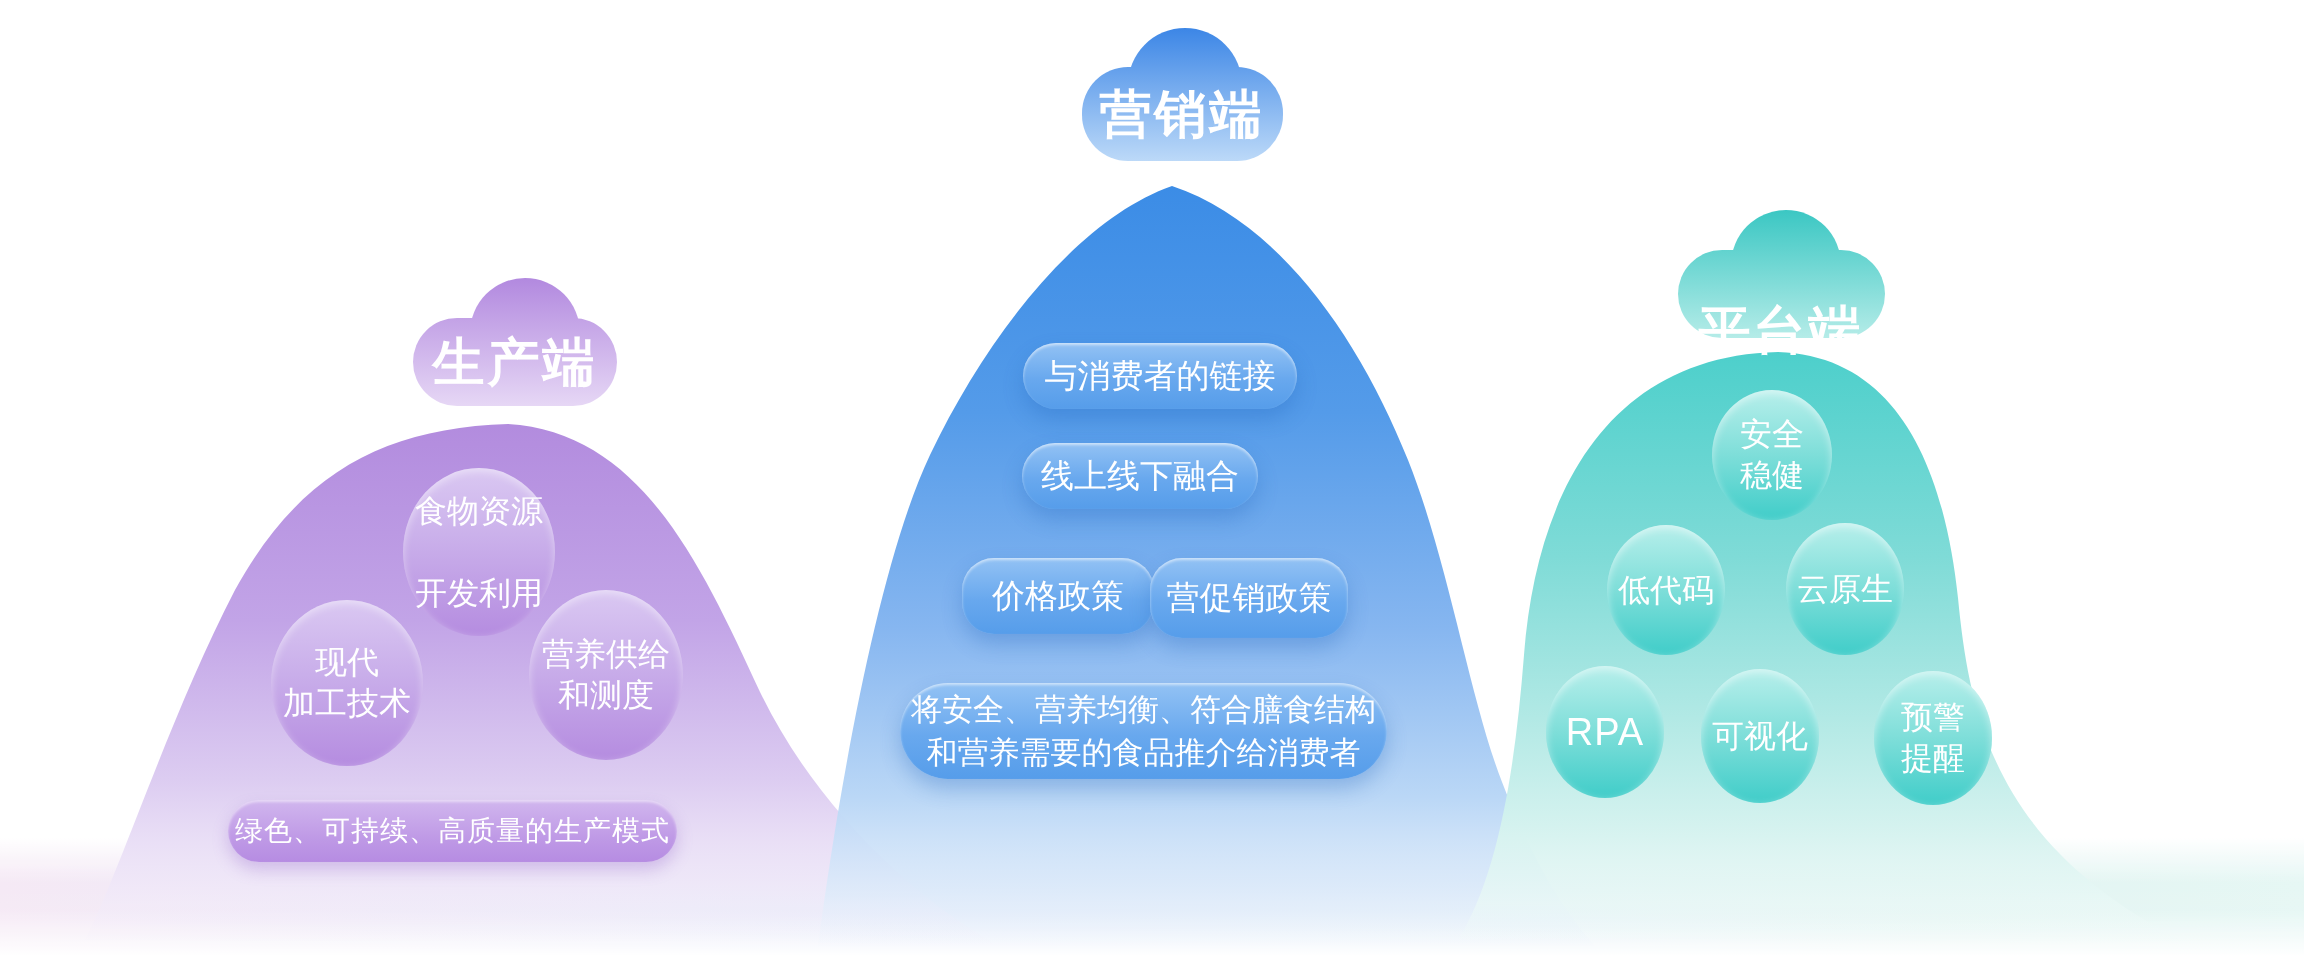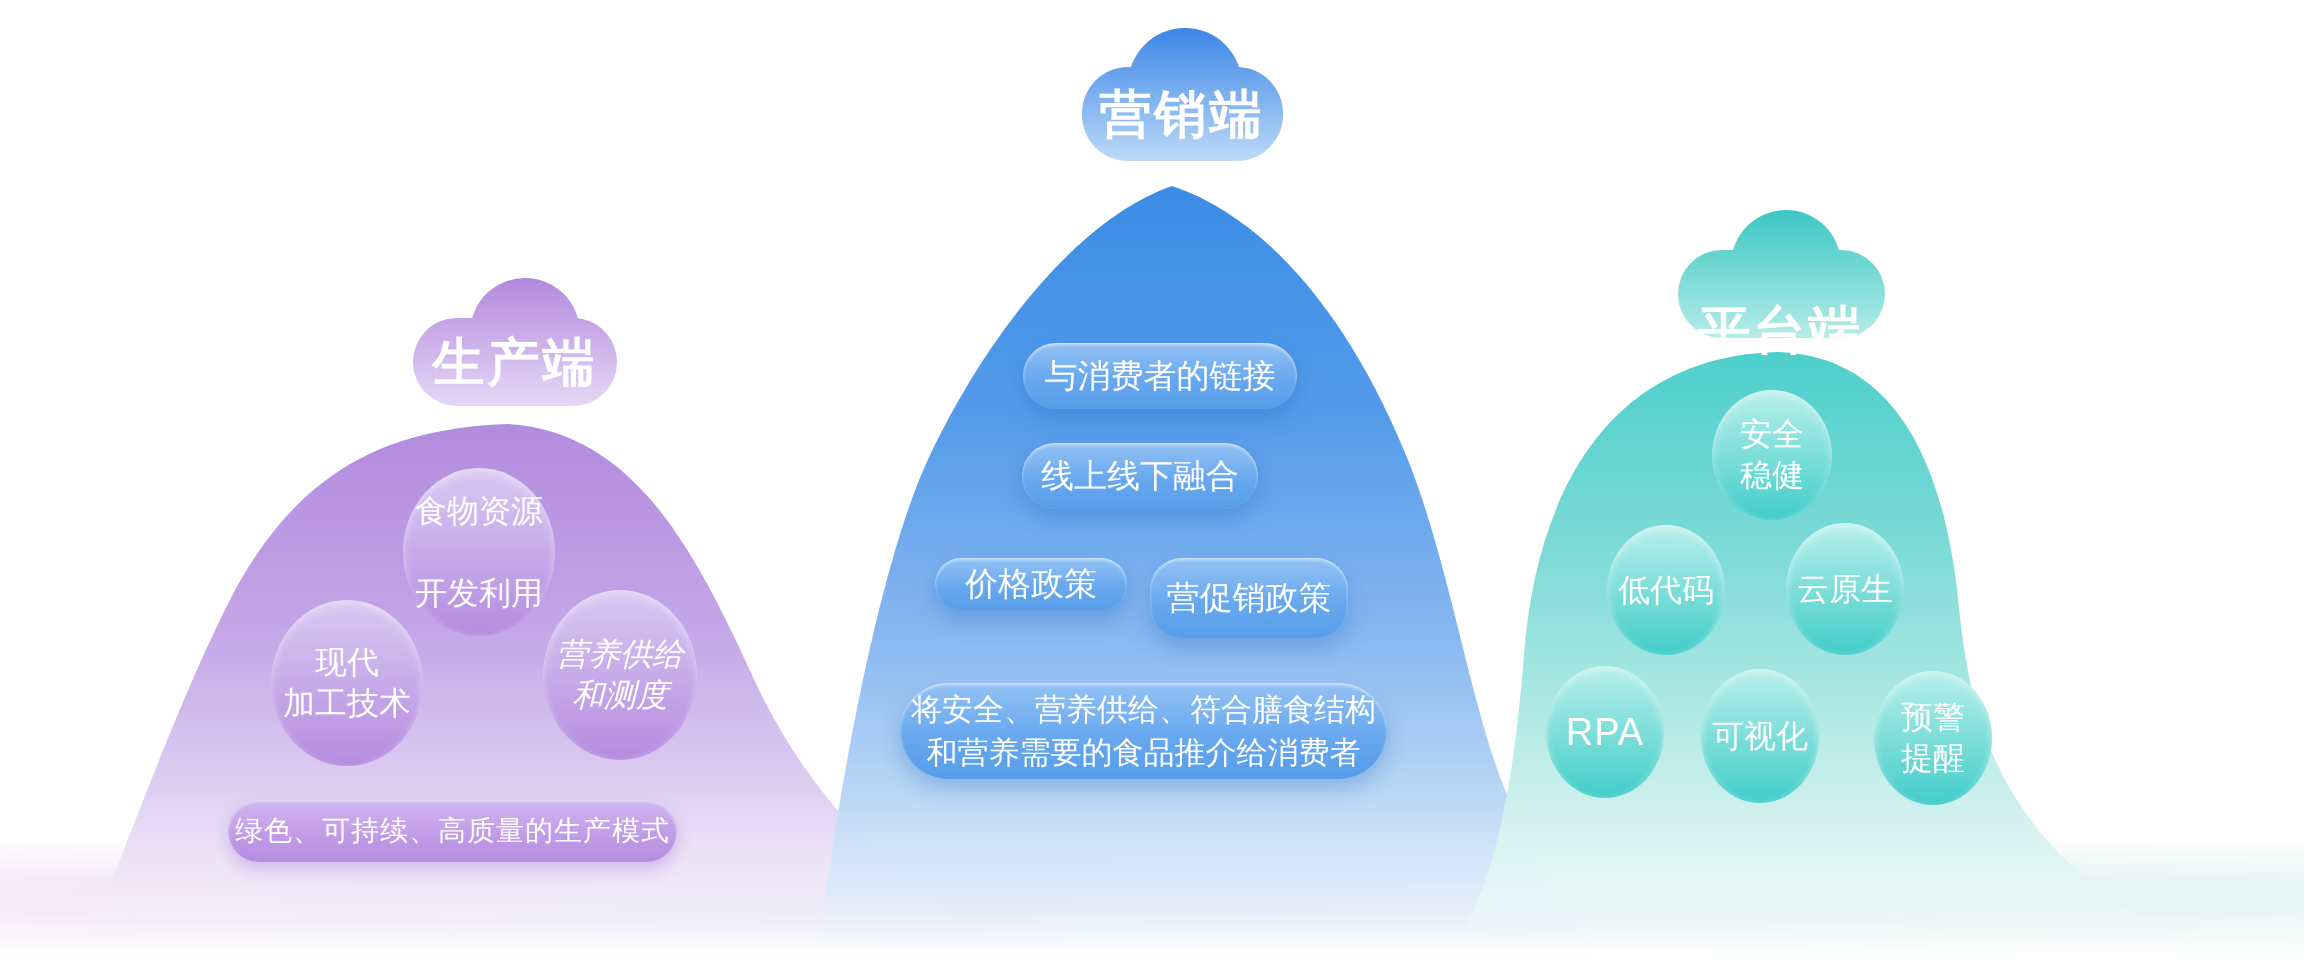--- a/index.html
+++ b/index.html
@@ -111,42 +111,42 @@
   <div class="cloud-label" style="left:1671px;top:267px;margin-top:36px;">平台端</div>
 
   <div class="bubble purple" style="left:403px;top:468px;width:152px;height:168px;gap:41px;">
     <span>食物资源</span>
     <span>开发利用</span>
   </div>
   <div class="bubble purple" style="left:271px;top:600px;width:152px;height:166px;">
     <span>现代</span>
     <span>加工技术</span>
   </div>
-  <div class="bubble purple" style="left:543px;top:590px;width:154px;height:170px;font-style:italic;">
+  <div class="bubble purple" style="left:529px;top:590px;width:154px;height:170px;">
     <span>营养供给</span>
     <span>和测度</span>
   </div>
   <div class="pill violet" style="left:228px;top:800px;width:449px;height:62px;border-radius:31px;">
     <span>绿色、可持续、高质量的生产模式</span>
   </div>
 
   <div class="pill blue" style="left:1023px;top:327px;width:274px;height:66px;border-radius:33px;margin-top:16px;">
     <span>与消费者的链接</span>
   </div>
   <div class="pill blue" style="left:1022px;top:443px;width:236px;height:66px;border-radius:33px;">
     <span>线上线下融合</span>
   </div>
-  <div class="pill blue" style="left:935px;top:558px;width:192px;height:52px;border-radius:32px;align-items:center;">
+  <div class="pill blue" style="left:962px;top:558px;width:192px;height:76px;border-radius:32px;align-items:center;">
     <span>价格政策</span>
   </div>
   <div class="pill blue" style="left:1150px;top:558px;width:198px;height:80px;border-radius:32px;">
     <span>营促销政策</span>
   </div>
   <div class="pill blue big" style="left:900px;top:683px;width:487px;height:96px;border-radius:48px;">
-    <span>将安全、营养供给、符合膳食结构</span>
+    <span>将安全、营养均衡、符合膳食结构</span>
     <span>和营养需要的食品推介给消费者</span>
   </div>
 
   <div class="bubble teal" style="left:1712px;top:390px;width:120px;height:130px;">
     <span>安全</span>
     <span>稳健</span>
   </div>
   <div class="bubble teal" style="left:1607px;top:525px;width:118px;height:130px;">
     <span>低代码</span>
     <span></span>

